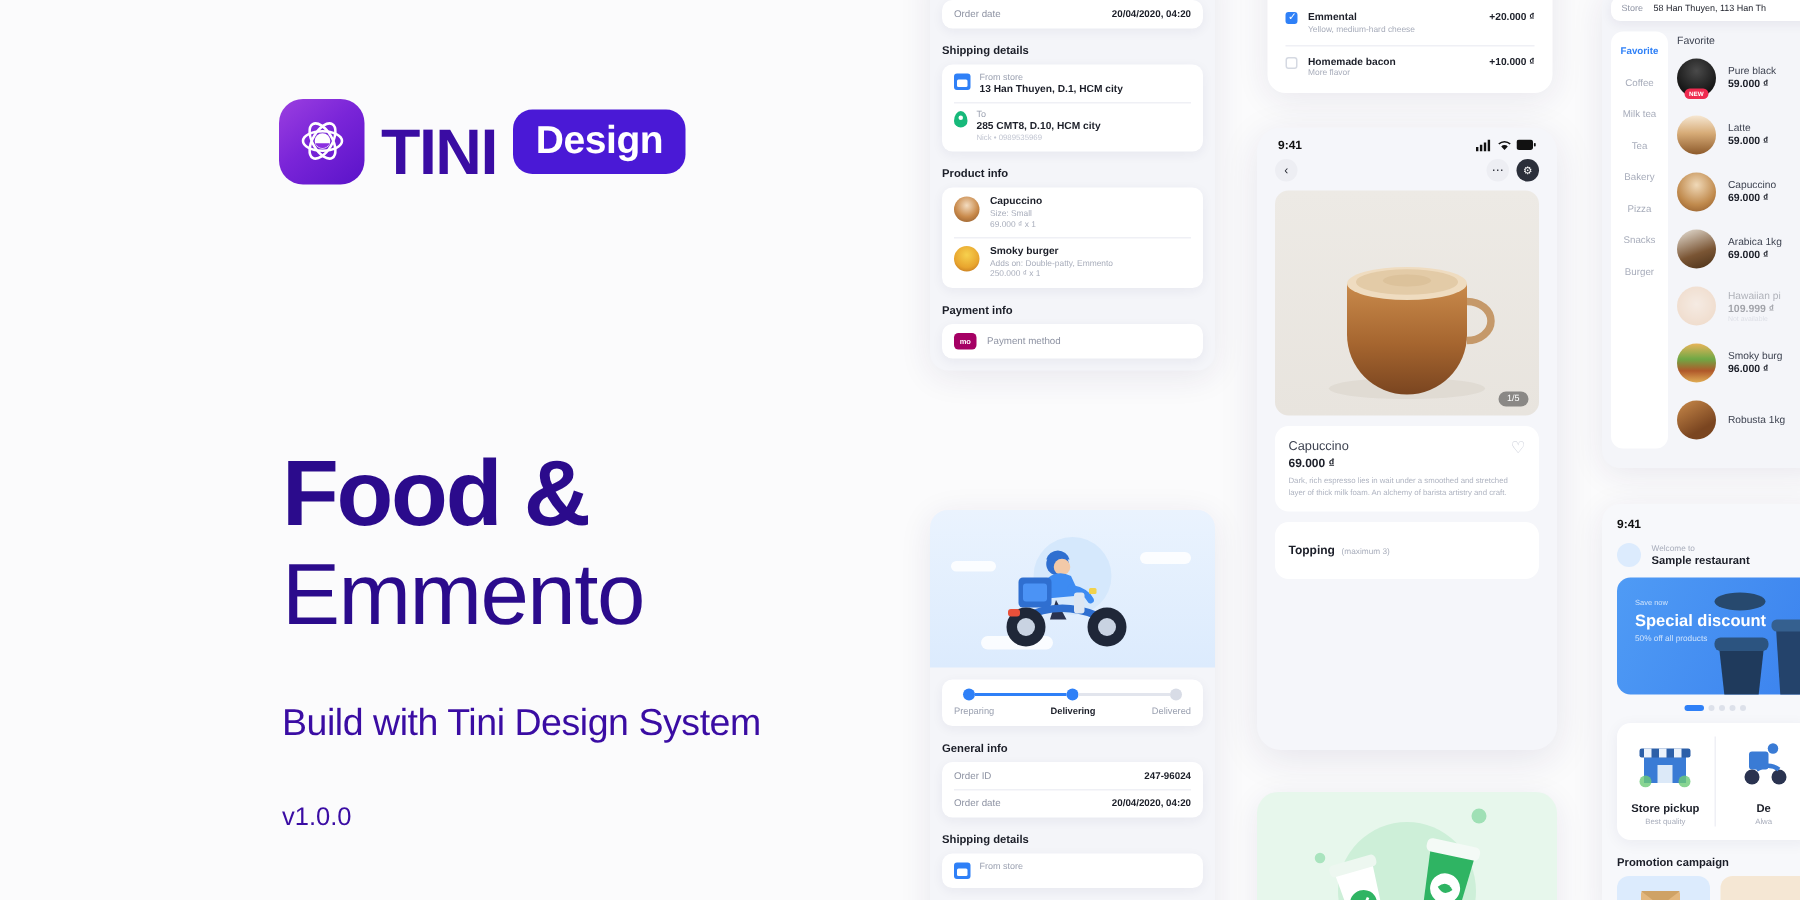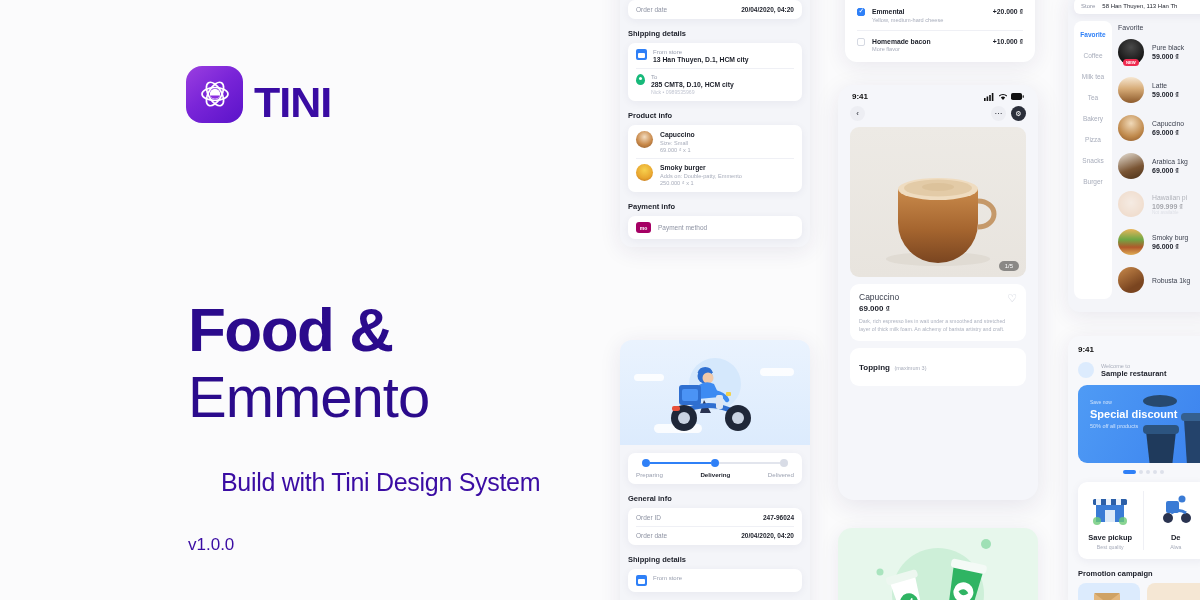--- a/index.html
+++ b/index.html
@@ -20,21 +20,21 @@
   }
   .logo-word { font-size:43px; font-weight:bold; letter-spacing:-1px; color:#3A0CA3;margin-top:17px; }
   .logo-badge {
     background:#4A19D6; color:#fff; font-size:26px; font-weight:bold;
     padding:5px 15px 7px; border-radius:13px; letter-spacing:-0.3px;
   }
 
   .headline { position:absolute; left:188px; top:250px;margin-top:47px; }
   .h-bold { font-size:62px; line-height:65px; font-weight:bold; color:#2B0B8C; letter-spacing:-1.5px; }
   .h-light { font-size:58px; line-height:70px; font-weight:normal; color:#2B0B8C; letter-spacing:-1px; }
-  .sub { position:absolute; left:188px; top:468px; font-size:25px; color:#3A0CA3; letter-spacing:-0.3px;margin-left:33px; }
+  .sub { position:absolute; left:188px; top:468px; font-size:25px; color:#3A0CA3; letter-spacing:-0.3px; }
   .ver { position:absolute; left:188px; top:535px; font-size:17px; color:#3A0CA3; }
 
   
   .card {
     position:absolute; background:#FFF; border-radius:12px;
     box-shadow:0 4px 22px rgba(40,30,90,.09); overflow:hidden;
   }
   .panel-bg { background:#F4F5F9; }
   .sec-title { font-size:7.5px; font-weight:bold; color:#1B1E28; }
   .row { display:flex; justify-content:space-between; align-items:center; font-size:6.5px; }
@@ -160,20 +160,21 @@
           <ellipse cx="17" cy="17" rx="13" ry="6.5"></ellipse>
           <ellipse cx="17" cy="17" rx="13" ry="6.5" transform="rotate(60 17 17)"></ellipse>
           <ellipse cx="17" cy="17" rx="13" ry="6.5" transform="rotate(120 17 17)"></ellipse>
         </g>
         <circle cx="17" cy="17" r="5.2" fill="#fff"></circle>
         <circle cx="17" cy="17" r="5.2" fill="none" stroke="#7A25D8" stroke-width="0"></circle>
         <path d="M12.2 18.5 A5.2 5.2 0 0 0 21.8 18.5 Z" fill="#8B2FE0"></path>
       </svg>
     </div>
     <div class="logo-word">TINI</div>
+    <div class="logo-badge">Design</div>
   </div>
 
   <div class="headline">
     <div class="h-bold">Food &amp;</div>
     <div class="h-light">Emmento</div>
   </div>
   <div class="sub">Build with Tini Design System</div>
   <div class="ver">v1.0.0</div>
 </div>
 
@@ -529,21 +530,21 @@
       <svg width="42" height="34" viewBox="0 0 42 34">
         <rect x="7" y="13" width="28" height="18" fill="#3A7BD5"></rect>
         <rect x="4" y="8" width="34" height="6" rx="1.5" fill="#2C5FA8"></rect>
         <rect x="7" y="8" width="5" height="6" fill="#EBF2FB"></rect>
         <rect x="17" y="8" width="5" height="6" fill="#EBF2FB"></rect>
         <rect x="27" y="8" width="5" height="6" fill="#EBF2FB"></rect>
         <rect x="16" y="19" width="10" height="12" fill="#DCE9F8"></rect>
         <circle cx="8" cy="30" r="4" fill="#6BCB77" opacity=".8"></circle>
         <circle cx="34" cy="30" r="4" fill="#6BCB77" opacity=".8"></circle>
       </svg>
-      <div class="feat-n">Save pickup</div>
+      <div class="feat-n">Store pickup</div>
       <div class="feat-s">Best quality</div>
     </div>
     <div class="fsep"></div>
     <div class="feat-c">
       <svg width="42" height="34" viewBox="0 0 42 34">
         <rect x="11" y="10" width="13" height="12" rx="2" fill="#3A7BD5"></rect>
         <circle cx="13" cy="27" r="5" fill="#2A3350"></circle>
         <circle cx="31" cy="27" r="5" fill="#2A3350"></circle>
         <path d="M16 22 q8 -5 15 0" stroke="#3A7BD5" stroke-width="3" fill="none"></path>
         <circle cx="27" cy="8" r="3.5" fill="#3A7BD5"></circle>

